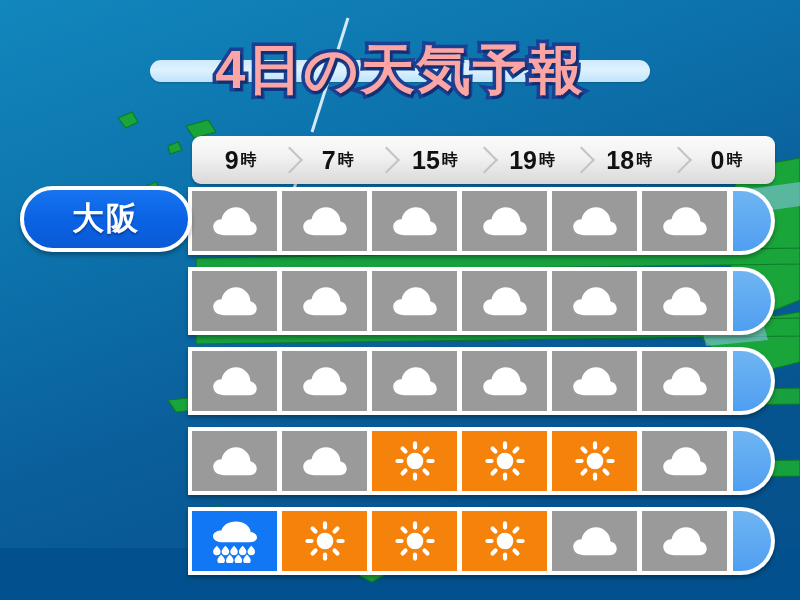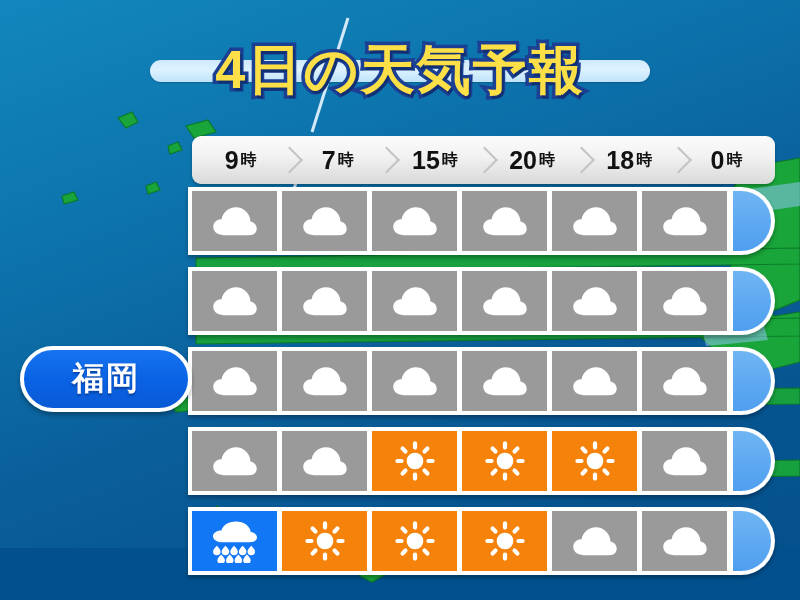--- a/index.html
+++ b/index.html
@@ -27,21 +27,21 @@
     text-align:center;
   }
   .title-bar{
     position:absolute;left:150px;top:60px;width:500px;height:22px;
     border-radius:11px;
     background:linear-gradient(180deg,#cfeafc 0%,#ddf2fe 45%,#bfe3fa 100%);
     box-shadow:0 1px 2px rgba(0,0,0,.20);
   }
   .title-text{
     position:relative;
-    font-size:54px;line-height:86px;font-weight:bold;color:#fde047;
+    font-size:54px;line-height:86px;font-weight:bold;color:#fca5a5;
     letter-spacing:2px;
     -webkit-text-stroke:7px #1b3f93;
     paint-order:stroke fill;
     text-shadow:2px 3px 0 rgba(10,35,90,.55);
     z-index:2;
   }
 
   
   .time-header{
     position:absolute;left:192px;top:136px;width:583px;height:48px;
@@ -178,21 +178,21 @@
       </div>
       <div class="time-cell">
         <span class="t-num">7</span>
         <span class="t-unit">時</span>
       </div>
       <div class="time-cell">
         <span class="t-num">15</span>
         <span class="t-unit">時</span>
       </div>
       <div class="time-cell">
-        <span class="t-num">20</span>
+        <span class="t-num">19</span>
         <span class="t-unit">時</span>
       </div>
       <div class="time-cell">
         <span class="t-num">18</span>
         <span class="t-unit">時</span>
       </div>
       <div class="time-cell">
         <span class="t-num">0</span>
         <span class="t-unit">時</span>
       </div>
@@ -228,20 +228,23 @@
               </svg>
             </div>
             <div class="cell w-cloudy">
               <svg class="cloud-svg ico" viewBox="0 0 50 36">
                 <path d="M13 33 C5.5 33 2 28.6 2 24.2 C2 19.6 6 16 10.8 16.2 C12 9 18.2 3.5 25.8 3.5 C34.4 3.5 41 10.2 41.4 18.4 C45.6 19.2 48 22.4 48 26.2 C48 30.2 44.8 33 40.4 33 Z" fill="#ffffff"></path>
               </svg>
             </div>
           </div>
           <div class="cap"></div>
         </div>
+        <div class="city-pill">
+          <span class="city-name">大阪</span>
+        </div>
       </div>
       <div class="row">
         <div class="cells-track">
           <div class="cells-inner">
             <div class="cell w-cloudy">
               <svg class="cloud-svg ico" viewBox="0 0 50 36">
                 <path d="M13 33 C5.5 33 2 28.6 2 24.2 C2 19.6 6 16 10.8 16.2 C12 9 18.2 3.5 25.8 3.5 C34.4 3.5 41 10.2 41.4 18.4 C45.6 19.2 48 22.4 48 26.2 C48 30.2 44.8 33 40.4 33 Z" fill="#ffffff"></path>
               </svg>
             </div>
             <div class="cell w-cloudy">
@@ -301,23 +304,20 @@
                 <path d="M13 33 C5.5 33 2 28.6 2 24.2 C2 19.6 6 16 10.8 16.2 C12 9 18.2 3.5 25.8 3.5 C34.4 3.5 41 10.2 41.4 18.4 C45.6 19.2 48 22.4 48 26.2 C48 30.2 44.8 33 40.4 33 Z" fill="#ffffff"></path>
               </svg>
             </div>
             <div class="cell w-cloudy">
               <svg class="cloud-svg ico" viewBox="0 0 50 36">
                 <path d="M13 33 C5.5 33 2 28.6 2 24.2 C2 19.6 6 16 10.8 16.2 C12 9 18.2 3.5 25.8 3.5 C34.4 3.5 41 10.2 41.4 18.4 C45.6 19.2 48 22.4 48 26.2 C48 30.2 44.8 33 40.4 33 Z" fill="#ffffff"></path>
               </svg>
             </div>
           </div>
           <div class="cap"></div>
-        </div>
-        <div class="city-pill">
-          <span class="city-name">福岡</span>
         </div>
       </div>
       <div class="row">
         <div class="cells-track">
           <div class="cells-inner">
             <div class="cell w-cloudy">
               <svg class="cloud-svg ico" viewBox="0 0 50 36">
                 <path d="M13 33 C5.5 33 2 28.6 2 24.2 C2 19.6 6 16 10.8 16.2 C12 9 18.2 3.5 25.8 3.5 C34.4 3.5 41 10.2 41.4 18.4 C45.6 19.2 48 22.4 48 26.2 C48 30.2 44.8 33 40.4 33 Z" fill="#ffffff"></path>
               </svg>
             </div>

